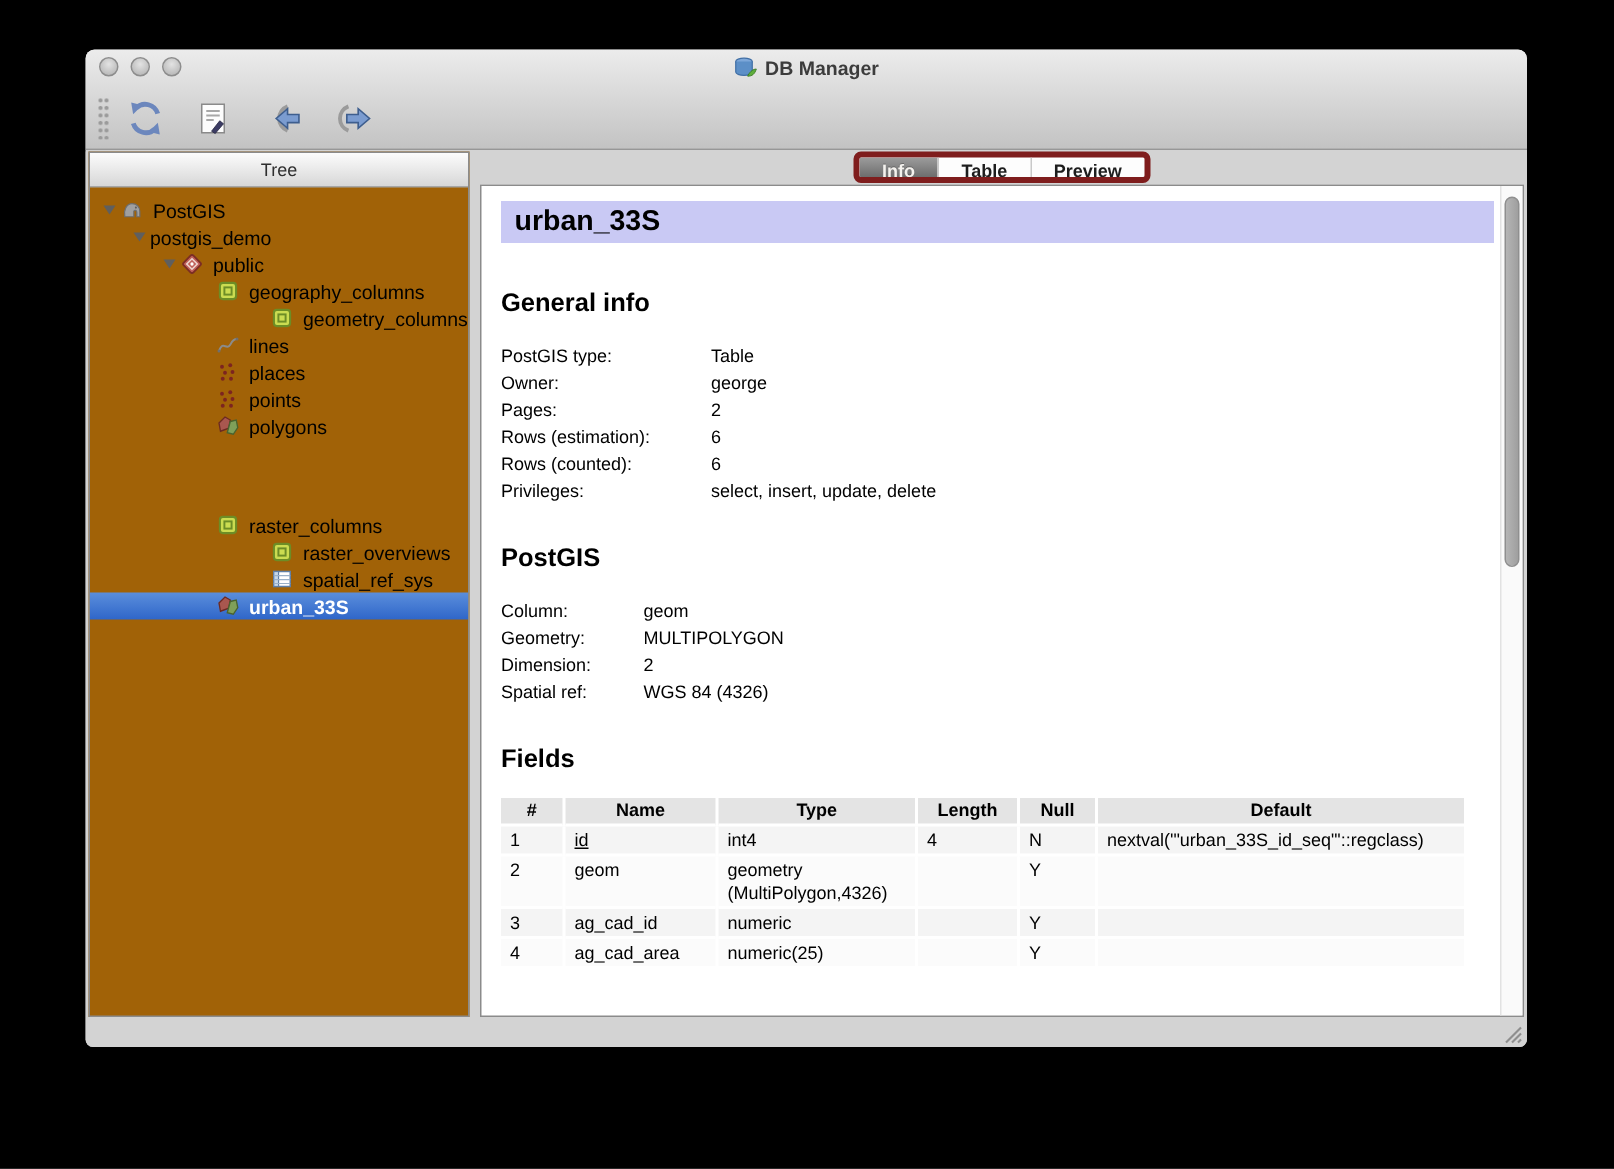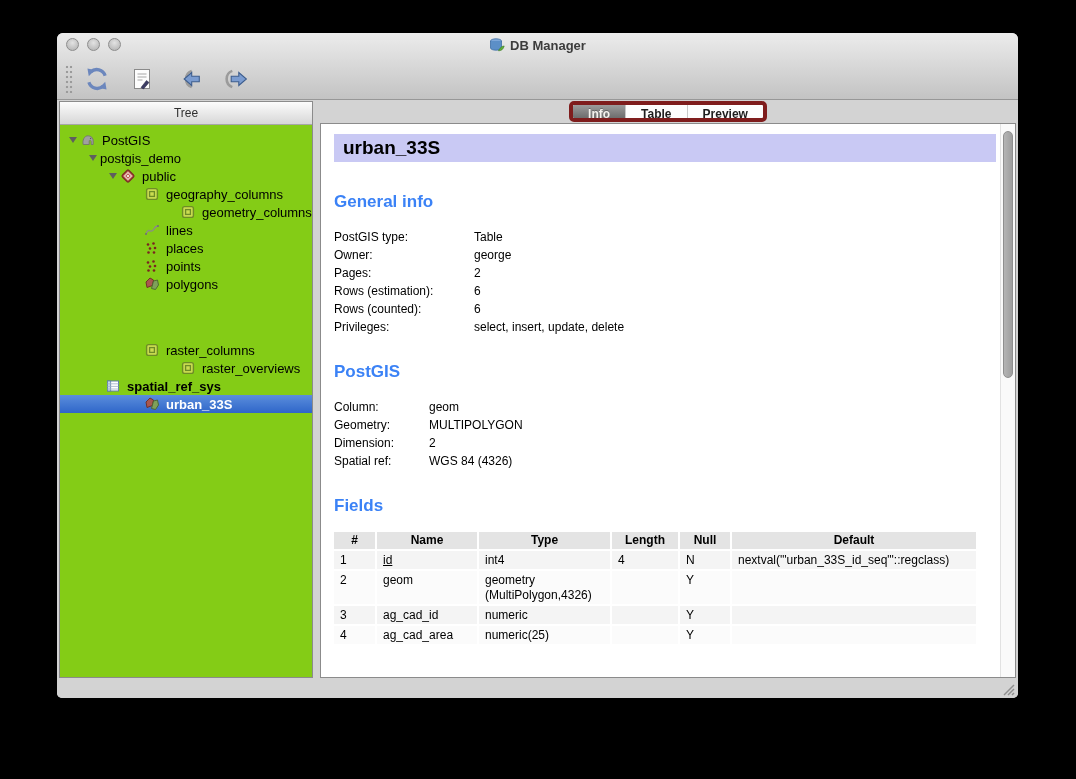--- a/index.html
+++ b/index.html
@@ -20,21 +20,21 @@
   .title-wrap svg{display:block;}
   .toolbar{position:absolute;top:24px;left:0;right:0;height:43px;display:flex;align-items:center;
            padding-left:8px;}
   .toolbar-handle{width:8px;height:28px;margin-right:8px;
      background-image:radial-gradient(circle at 2px 2px,#9b9b9b 1.1px,rgba(0,0,0,0) 1.6px);
      background-size:4px 5px;}
   .tb-btn{width:32px;height:32px;margin-right:14px;border:none;background:transparent;padding:3px;cursor:default;}
   .tb-btn svg{display:block;}
   
   .main{position:absolute;top:68px;left:0;right:0;bottom:0;background:#d3d3d3;}
-  .tree-panel{position:absolute;left:2px;top:0;width:254px;height:577px;background:#84cc16;
+  .tree-panel{position:absolute;left:2px;top:0;width:254px;height:577px;background:#a16207;
               border:1px solid #8b8b8b;overflow:hidden;}
   .tree-header{height:23px;line-height:23px;text-align:center;font-size:12px;color:#2f2f2f;
                background:linear-gradient(#fcfcfc,#d7d7d7);border-bottom:1px solid #a6a6a6;}
   .tree-body{padding-top:6px;}
   .tree-item{height:18px;display:flex;align-items:center;font-size:13px;color:#000;white-space:nowrap;}
   .tree-item.selected{background:linear-gradient(#5b8edc,#2f66c9);color:#fff;font-weight:bold;}
   .disclosure{width:14px;display:inline-flex;justify-content:center;flex:0 0 14px;}
   .disclosure::after{content:"";width:0;height:0;border-left:4.5px solid transparent;
       border-right:4.5px solid transparent;border-top:6px solid #5f5f5f;}
   .ticon{width:16px;height:16px;margin-right:6px;flex:0 0 16px;}
@@ -51,21 +51,21 @@
               text-shadow:0 -1px 0 rgba(0,0,0,.25);}
   .content-panel{position:absolute;left:0;top:22px;right:0;bottom:0;background:#fff;
                  border:1px solid #8b8b8b;overflow:hidden;}
   .content-scroll{position:absolute;left:0;top:0;right:15px;bottom:0;overflow:hidden;
                   padding:10px 4px 0 13px;font-size:12px;color:#000;}
   .scrollbar{position:absolute;top:0;right:0;bottom:0;width:15px;background:#fafafa;
              border-left:1px solid #e2e2e2;}
   .scroll-thumb{position:absolute;top:7px;left:2px;width:10px;height:247px;border-radius:6px;
              background:linear-gradient(90deg,#b5b5b5,#9f9f9f);border:1px solid #8f8f8f;}
   .banner{height:28px;line-height:22px;padding:3px 9px;font-size:19px;font-weight:bold;color:#000;}
-  h2{font-size:17px;line-height:20px;margin:26px 0 16px;color:#3b82f6;}
+  h2{font-size:17px;line-height:20px;margin:26px 0 16px;color:#000000;}
   h2.first{margin-top:30px;}
   .kv-row{display:flex;line-height:18px;}
   .kv-label{flex:0 0 auto;}
   .kv-value{flex:1;}
   a.link{color:#0000e0;text-decoration:underline;cursor:pointer;}
   .fields-clip{height:127px;overflow:hidden;}
   table.fields{border-collapse:collapse;table-layout:fixed;width:642px;font-size:12px;line-height:15px;}
   table.fields th{background:#e4e4e4;font-weight:bold;text-align:center;padding:1px 4px;
                   border-left:2px solid #fff;}
   table.fields td{padding:2px 6px 1px;vertical-align:top;border-left:2px solid #fff;
@@ -239,21 +239,21 @@
             </div>
             <div class="tree-item" style="padding-left: 120px;">
               <span class="ticon">
                 <svg width="16" height="16" viewBox="0 0 16 16">
                   <rect x="2.6" y="2.6" width="10.8" height="10.8" rx="2" fill="#cbdc51" stroke="#6d8d26" stroke-width="1.4"></rect>
                   <rect x="5.6" y="5.6" width="4.8" height="4.8" fill="none" stroke="#6d8d26" stroke-width="1.3"></rect>
                 </svg>
               </span>
               <span class="tlabel">raster_overviews</span>
             </div>
-            <div class="tree-item" style="padding-left: 45px; font-weight: bold;">
+            <div class="tree-item" style="padding-left: 120px;">
               <span class="ticon">
                 <svg width="16" height="16" viewBox="0 0 16 16">
                   <rect x="2.5" y="3" width="11" height="10" fill="#fff" stroke="#5f7fa6" stroke-width="1"></rect>
                   <rect x="2.5" y="3" width="3.2" height="10" fill="#c7d8ea" stroke="#5f7fa6" stroke-width="0.8"></rect>
                   <path d="M2.5 5.8 H13.5 M2.5 8.4 H13.5 M2.5 11 H13.5" stroke="#9ab0c8" stroke-width="0.8"></path>
                 </svg>
               </span>
               <span class="tlabel">spatial_ref_sys</span>
             </div>
             <div class="tree-item selected" style="padding-left: 84px;">

